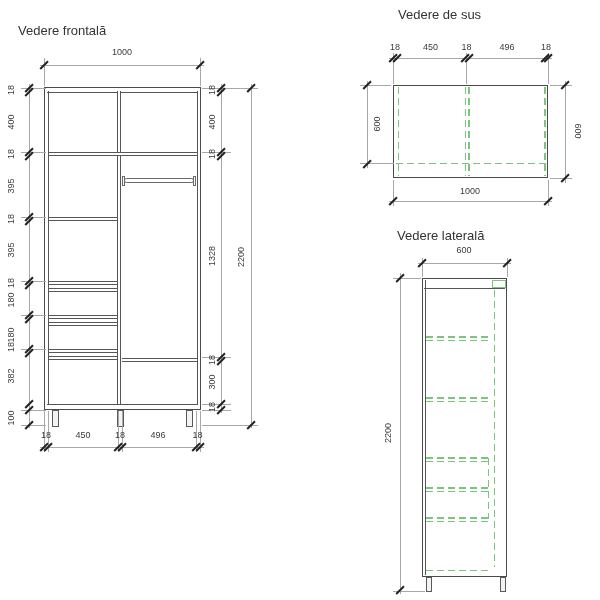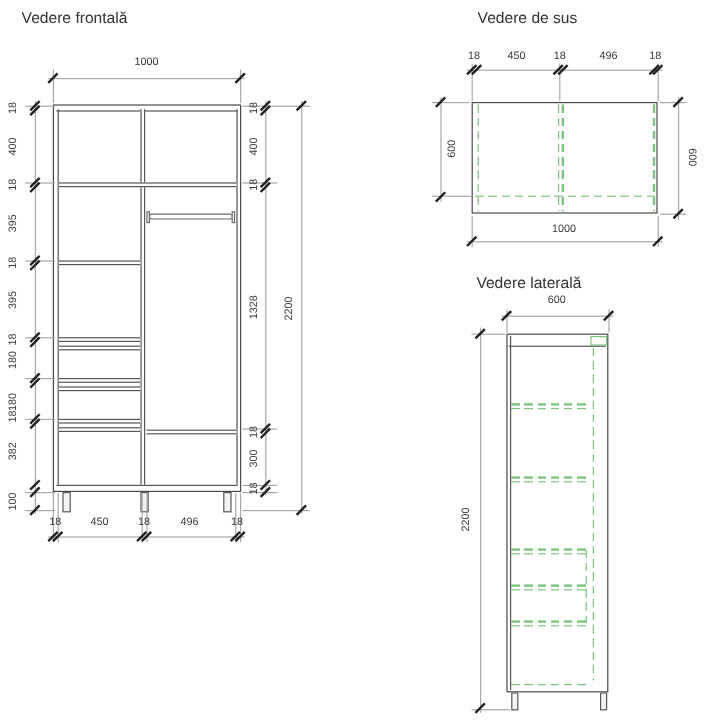--- a/index.html
+++ b/index.html
@@ -37,21 +37,21 @@
   .gv{position:absolute;width:1.6px;
       background:repeating-linear-gradient(180deg,#7cc57e 0 7px,rgba(0,0,0,0) 7px 11px);}
   .gbox{position:absolute;border:1.5px solid #7cc57e;box-sizing:border-box;}
 </style>
 </head>
 <body>
 
 <div id="canvas">
 
   <div class="grp">
-    <span class="title" style="left:18px;top:7px">Vedere frontală</span>
+    <span class="title" style="left:18px;top:23px">Vedere frontală</span>
 
     <div class="box" style="left:44px;top:87px;width:157px;height:323px"></div>
     <div class="s" style="left:47px;top:91.5px;width:151px;height:1px"></div>
     <div class="s" style="left:47.5px;top:91px;width:1px;height:313px"></div>
     <div class="s" style="left:196.5px;top:91px;width:1px;height:313px"></div>
     <div class="s" style="left:47px;top:403.5px;width:151px;height:1px"></div>
     <div class="dv" style="left:117px;top:91px;height:313px"></div>
     <div class="sh" style="left:48.5px;top:152px;width:148px"></div>
     <div class="sh" style="left:48.5px;top:217px;width:68px"></div>
     <div class="sh" style="left:48.5px;top:281px;width:68px"></div>

